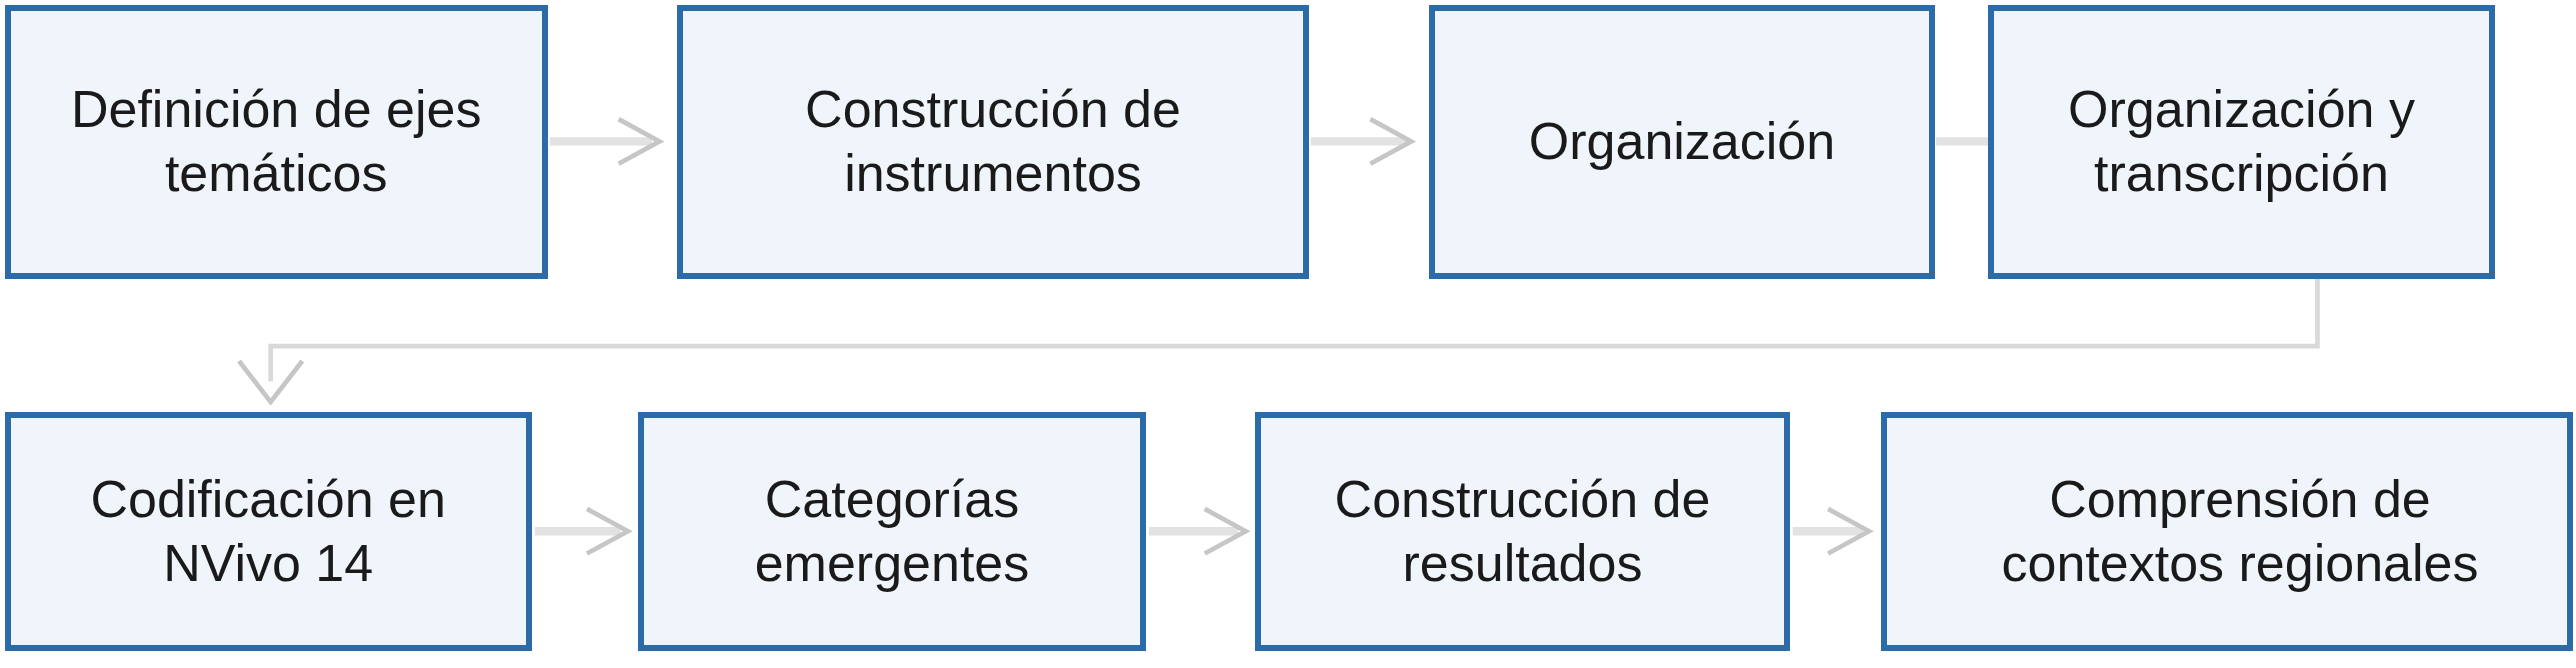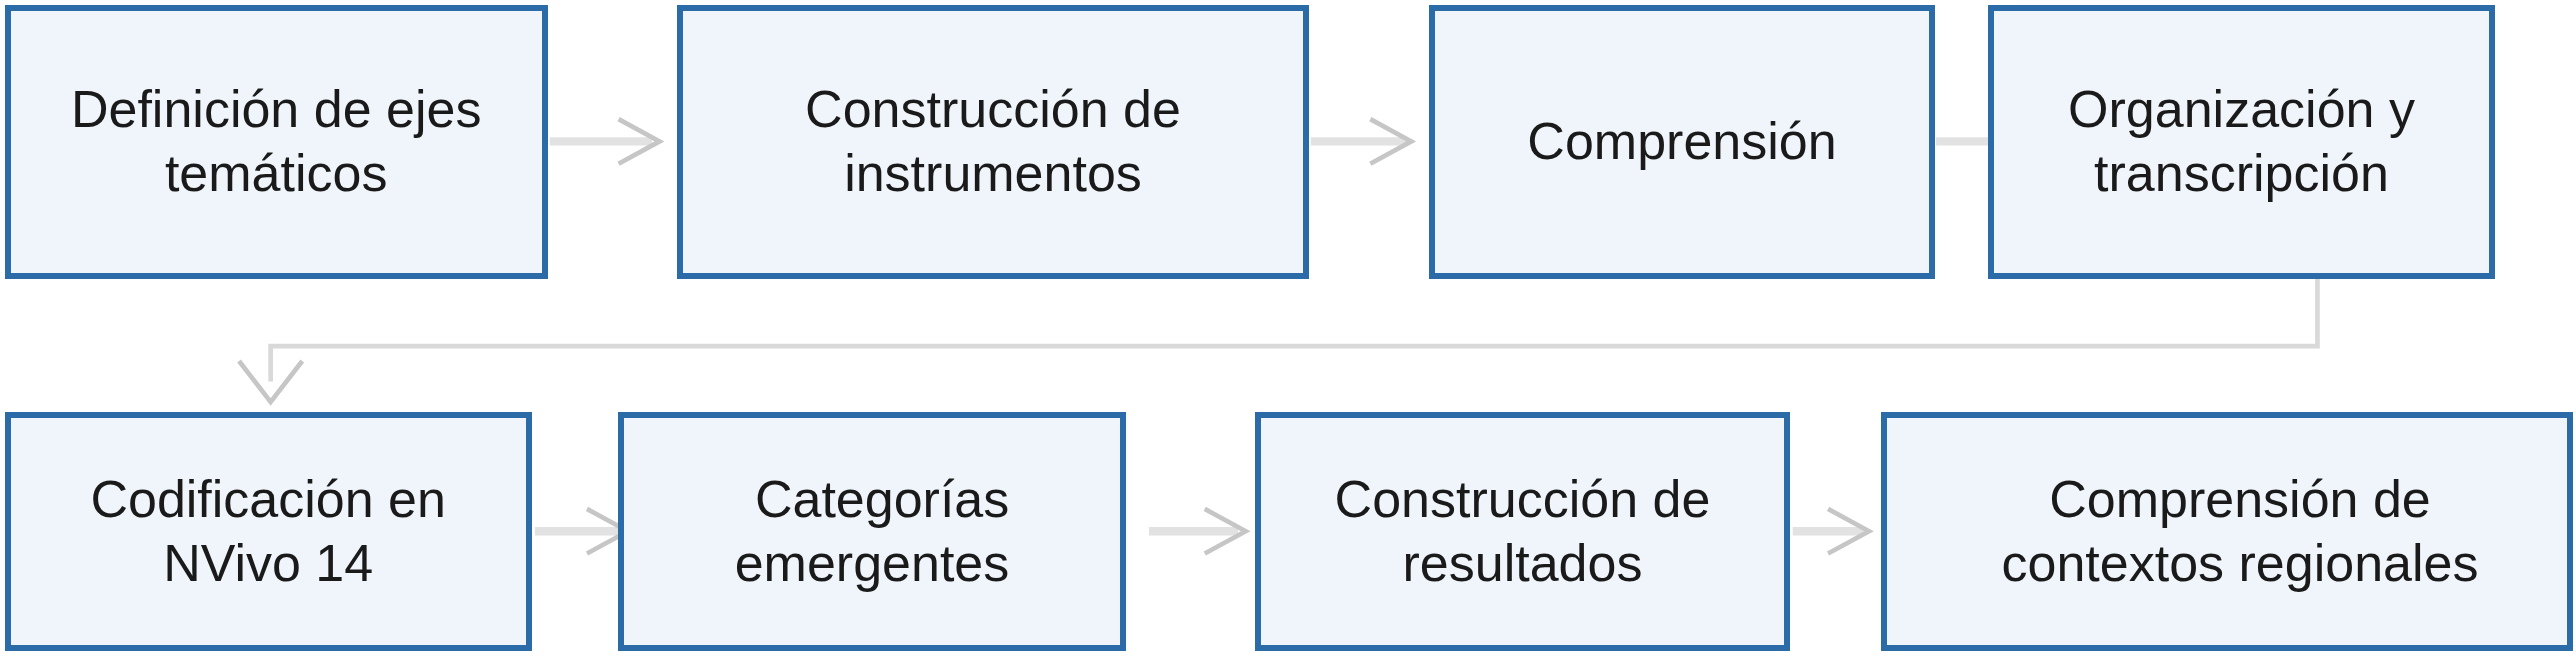--- a/index.html
+++ b/index.html
@@ -30,21 +30,21 @@
     white-space: pre-line;
     letter-spacing: 0px;
   }
   
   .b1 { left: 4.7px;    top: 4.7px;  width: 543px; height: 274px; }
   .b2 { left: 677px;  top: 4.7px;  width: 632px; height: 274px; }
   .b3 { left: 1429px; top: 4.7px;  width: 506px; height: 274px; }
   .b4 { left: 1988px; top: 4.7px;  width: 507px; height: 274px; }
   
   .b5 { left: 4.7px;    top: 412px; width: 527px; height: 239px; }
-  .b6 { left: 618px;  top: 412px; width: 508px; height: 239px; text-align: right; }
+  .b6 { left: 638px;  top: 412px; width: 508px; height: 239px; }
   .b7 { left: 1255px; top: 412px; width: 535px; height: 239px; }
   .b8 { left: 1881px; top: 412px; width: 692px; height: 239px; padding-left: 26px; }
 
   svg.connectors {
     position: absolute;
     left: 0; top: 0;
     width: 2576px;
     height: 668px;
     pointer-events: none;
   }
@@ -90,21 +90,21 @@
 
   <div class="flow-box b1">
     <span>Definición de ejes
 temáticos</span>
   </div>
   <div class="flow-box b2">
     <span>Construcción de
 instrumentos</span>
   </div>
   <div class="flow-box b3">
-    <span>Comprensión</span>
+    <span>Organización</span>
   </div>
   <div class="flow-box b4">
     <span>Organización y
 transcripción</span>
   </div>
 
   <div class="flow-box b5">
     <span>Codificación en
 NVivo 14</span>
   </div>

